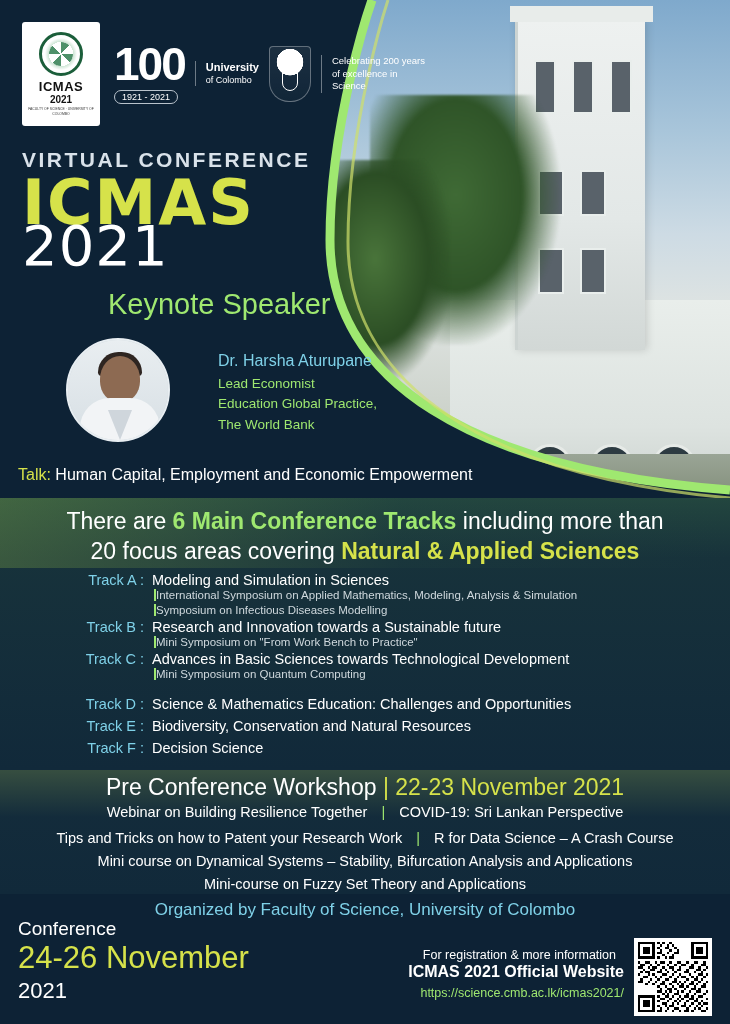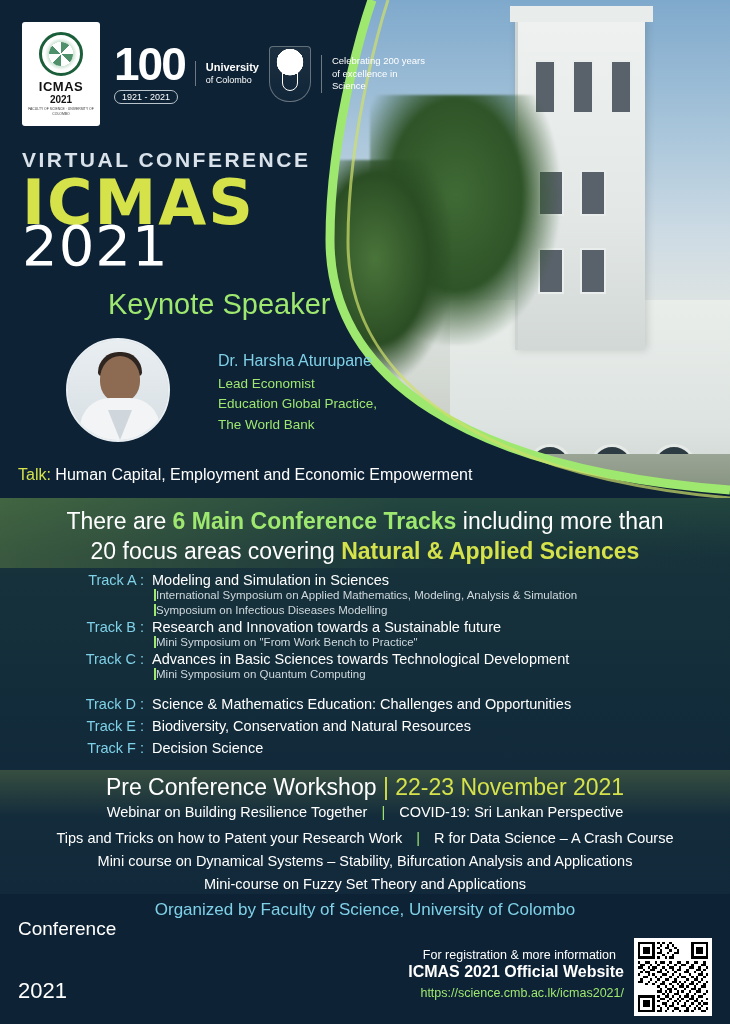--- a/index.html
+++ b/index.html
@@ -380,20 +380,21 @@
     <span class="sep">|</span>
     <span>R for Data Science – A Crash Course</span>
   </div>
   <div class="pre-line pl3">Mini course on Dynamical Systems – Stability, Bifurcation Analysis and Applications</div>
   <div class="pre-line pl4">Mini-course on Fuzzy Set Theory and Applications</div>
 
   <div class="organized">Organized by Faculty of Science, University of Colombo</div>
 
   <div class="footer"></div>
   <div class="conf-lbl">Conference</div>
+  <div class="conf-date">24-26 November</div>
   <div class="conf-year">2021</div>
 
   <div class="reg-1">For registration &amp; more information</div>
   <div class="reg-2">ICMAS 2021 Official Website</div>
   <div class="reg-3">https://science.cmb.ac.lk/icmas2021/</div>
 
   <div class="qr">
     <svg class="qr-inner" viewBox="0 0 29 29" shape-rendering="crispEdges">
       <rect width="29" height="29" fill="#ffffff"></rect>
       <g fill="#000000">

